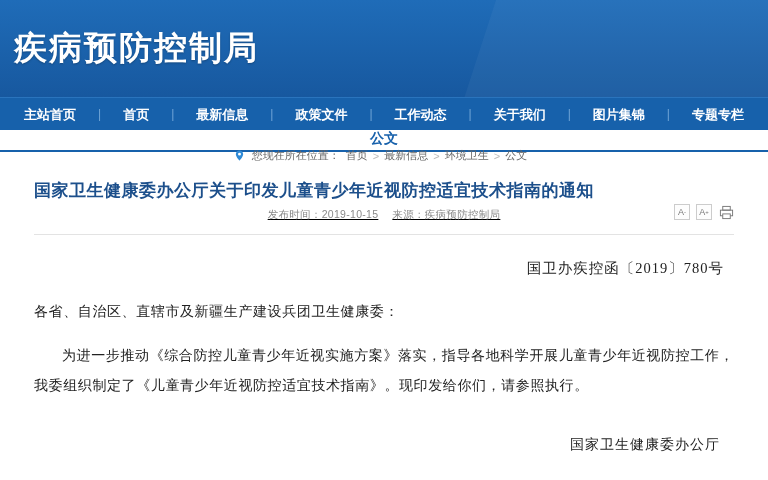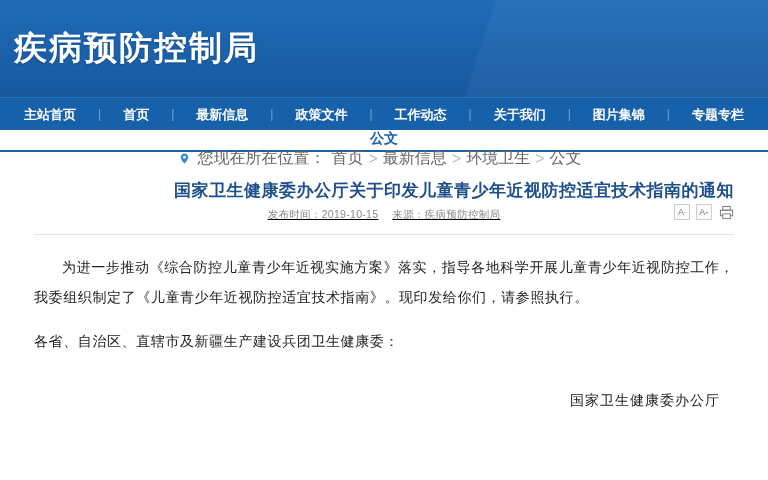--- a/index.html
+++ b/index.html
@@ -82,21 +82,21 @@
   }
   .crumb-left {
     color: #1761ab;
     font-size: 14px;
     font-weight: bold;
     padding-left: 4px;
   }
   .crumb-right {
     display: flex;
     align-items: center;
-    font-size: 16px;
+    font-size: 11px;
     color: #666666;
   }
   .loc-icon {
     display: inline-block;
     width: 11px; height: 11px;
     margin-right: 4px;
     position: relative;
   }
   .loc-icon svg { display:block; }
   .crumb-right a, .crumb-right span.crumb-txt {
@@ -104,21 +104,21 @@
     text-decoration: none;
     padding: 0 3px;
   }
   .crumb-right .sepdot { color: #bbbbbb; padding: 0 2px; }
 
   
   .article {
     padding: 26px 34px 0 34px;
   }
   .doc-title {
-    text-align: right;
+    text-align: left;
     color: #1c4f8b;
     font-size: 17px;
     font-weight: bold;
     font-family: "Liberation Serif", serif;
     line-height: 26px;
     letter-spacing: 0.5px;
   }
   .meta-row {
     display: flex;
     align-items: center;
@@ -260,22 +260,23 @@
             <rect x="1.5" y="5.5" width="13" height="6" fill="none" stroke="#777" stroke-width="1"></rect>
             <rect x="4" y="9.5" width="8" height="5" fill="#fff" stroke="#777" stroke-width="1"></rect>
           </svg>
         </div>
       </div>
     </div>
 
     <div class="divider"></div>
 
     <div class="doc-body">
+      <div class="doc-number">国卫办疾控函〔2019〕780号</div>
+      <div class="para">各省、自治区、直辖市及新疆生产建设兵团卫生健康委：</div>
       <div class="para indent">为进一步推动《综合防控儿童青少年近视实施方案》落实，指导各地科学开展儿童青少年近视防控工作，我委组织制定了《儿童青少年近视防控适宜技术指南》。现印发给你们，请参照执行。</div>
-      <div class="para">各省、自治区、直辖市及新疆生产建设兵团卫生健康委：</div>
       <div class="sign">
         <div>国家卫生健康委办公厅</div>
 
       </div>
     </div>
   </div>
 
 </div>
 
 </body></html>

